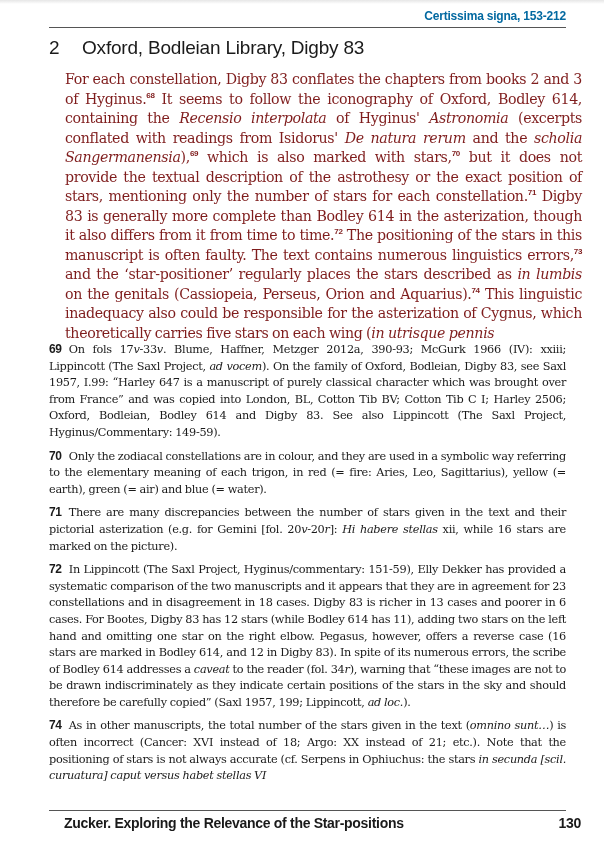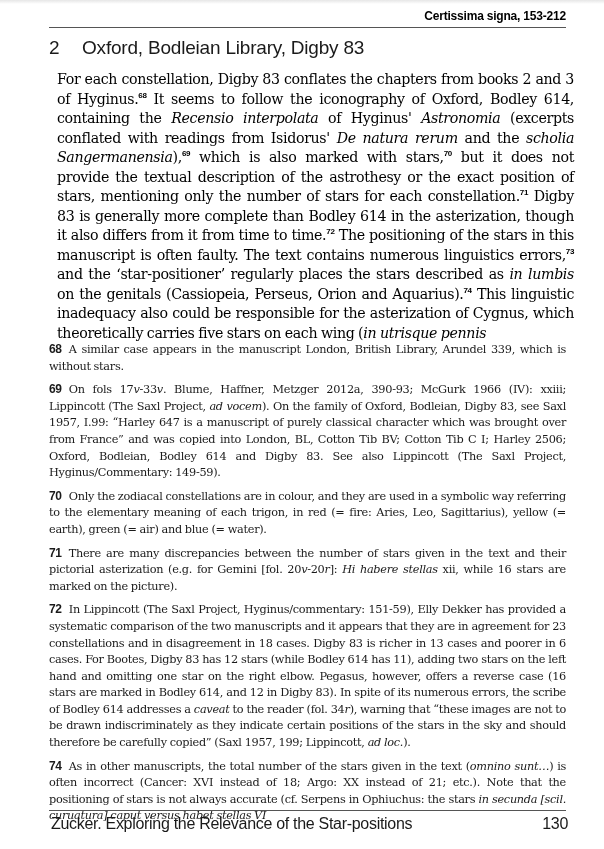--- a/index.html
+++ b/index.html
@@ -1,50 +1,49 @@
 <!DOCTYPE html>
 <html><head>
   <meta charset="utf-8">
   <style>
     html, body { margin: 0; padding: 0; background: #ffffff; }
     body { width: 604px; height: 849px; position: relative; overflow: hidden; color: #1a1a1a; }
     .topshade { position: absolute; left: 0; top: 0; width: 604px; height: 4px; background: linear-gradient(#e6e6e6, #ffffff); }
     .page { position: absolute; left: 49px; top: 0; width: 517px; }
-    .running-head { position: absolute; top: 9px; right: 0; font-family: "Liberation Sans", sans-serif; font-weight: bold; font-size: 12px; letter-spacing: -0.2px; color: #000000; }
+    .running-head { position: absolute; top: 9px; right: 0; font-family: "Liberation Sans", sans-serif; font-weight: bold; font-size: 12px; letter-spacing: -0.2px; color: #0369a1; }
     .rule-top { position: absolute; top: 27px; left: 0; width: 517px; height: 0; border-top: 1.5px solid #555; }
     .section-head { position: absolute; top: 37px; left: 0; font-family: "Liberation Sans", sans-serif; font-size: 19px; color: #1a1a1a; letter-spacing: -0.2px; }
     .section-head .num { display: inline-block; width: 33px; }
-    .main-text { position: absolute; top: 70px; left: 8px; width: 517px; font-family: "DejaVu Serif", serif; font-size: 14.2px; line-height: 19.5px; text-align: justify; letter-spacing: -0.35px; word-spacing: -0.5px; color: #000000; }
+    .main-text { position: absolute; top: 70px; left: 16px; width: 517px; font-family: "DejaVu Serif", serif; font-size: 14.2px; line-height: 19.5px; text-align: justify; letter-spacing: -0.35px; word-spacing: -0.5px; color: #7f1d1d; }
     .main-text i { font-style: italic; }
     sup.fn { font-family: "Liberation Sans", sans-serif; font-weight: bold; font-size: 8px; vertical-align: 6px; line-height: 0; }
     .footnotes { position: absolute; top: 341px; left: 0; width: 517px; font-family: "DejaVu Serif", serif; font-size: 11.3px; line-height: 16.6px; text-align: justify; letter-spacing: -0.3px; word-spacing: -0.3px; color: #1a1a1a; }
     .footnote { margin: 0 0 6px 0; }
     .footnote .fnum { font-family: "Liberation Sans", sans-serif; font-weight: bold; font-size: 12px; margin-right: 7px; }
     .rule-bottom { position: absolute; top: 810px; left: 0; width: 517px; height: 0; border-top: 1.5px solid #555; }
-    .running-foot { position: absolute; top: 815px; left: 2px; width: 517px; font-family: "Liberation Sans", sans-serif; font-weight: normal; font-size: 16px; letter-spacing: -0.3px; color: #1a1a1a; display: flex; justify-content: space-between; }
+    .running-foot { position: absolute; top: 815px; left: 15px; width: 517px; font-family: "Liberation Sans", sans-serif; font-weight: bold; font-size: 14px; letter-spacing: -0.3px; color: #1a1a1a; display: flex; justify-content: space-between; }
   </style>
 </head>
 <body>
 
 <div class="topshade"></div>
 
 <div class="page">
 
   <div class="running-head">Certissima signa, 153-212</div>
   <div class="rule-top"></div>
 
   <div class="section-head">
     <span class="num">2</span><span>Oxford, Bodleian Library, Digby 83</span>
   </div>
 
   <div class="main-text"><span>For each constellation, Digby 83 conflates the chapters from books 2 and 3 of Hyginus.</span><sup class="fn">68</sup><span> It seems to follow the iconography of Oxford, Bodley 614, containing the </span><i>Recensio interpolata</i><span> of Hyginus' </span><i>Astronomia</i><span> (excerpts conflated with readings from Isidorus' </span><i>De natura rerum</i><span> and the </span><i>scholia Sangermanensia</i><span>),</span><sup class="fn">69</sup><span> which is also marked with stars,</span><sup class="fn">70</sup><span> but it does not provide the textual description of the astrothesy or the exact position of stars, mentioning only the number of stars for each constellation.</span><sup class="fn">71</sup><span> Digby 83 is generally more complete than Bodley 614 in the asterization, though it also differs from it from time to time.</span><sup class="fn">72</sup><span> The positioning of the stars in this manuscript is often faulty. The text contains numerous linguistics errors,</span><sup class="fn">73</sup><span> and the ‘star-positioner’ regularly places the stars described as </span><i>in lumbis</i><span> on the genitals (Cassiopeia, Perseus, Orion and Aquarius).</span><sup class="fn">74</sup><span> This linguistic inadequacy also could be responsible for the asterization of Cygnus, which theoretically carries five stars on each wing (</span><i>in utrisque pennis</i></div>
 
   <div class="footnotes">
 
-    <p class="footnote"><span class="fnum">68</span><span>A similar case appears in the manuscript London, British Library, Arundel 339, which is without stars.</span></p>
 
     <p class="footnote"><span class="fnum">69</span><span>On fols 17</span><i>v</i><span>-33</span><i>v</i><span>. Blume, Haffner, Metzger 2012a, 390-93; McGurk 1966 (IV): xxiii; Lippincott (The Saxl Project, </span><i>ad vocem</i><span>). On the family of Oxford, Bodleian, Digby 83, see Saxl 1957, I.99: “Harley 647 is a manuscript of purely classical character which was brought over from France” and was copied into London, BL, Cotton Tib BV; Cotton Tib C I; Harley 2506; Oxford, Bodleian, Bodley 614 and Digby 83. See also Lippincott (The Saxl Project, Hyginus/Commentary: 149-59).</span></p>
 
     <p class="footnote"><span class="fnum">70</span><span>Only the zodiacal constellations are in colour, and they are used in a symbolic way referring to the elementary meaning of each trigon, in red (= fire: Aries, Leo, Sagittarius), yellow (= earth), green (= air) and blue (= water).</span></p>
 
     <p class="footnote"><span class="fnum">71</span><span>There are many discrepancies between the number of stars given in the text and their pictorial asterization (e.g. for Gemini [fol. 20</span><i>v</i><span>-20</span><i>r</i><span>]: </span><i>Hi habere stellas</i><span> xii</span><span>, while 16 stars are marked on the picture).</span></p>
 
     <p class="footnote"><span class="fnum">72</span><span>In Lippincott (The Saxl Project, Hyginus/commentary: 151-59), Elly Dekker has provided a systematic comparison of the two manuscripts and it appears that they are in agreement for 23 constellations and in disagreement in 18 cases. Digby 83 is richer in 13 cases and poorer in 6 cases. For Bootes, Digby 83 has 12 stars (while Bodley 614 has 11), adding two stars on the left hand and omitting one star on the right elbow. Pegasus, however, offers a reverse case (16 stars are marked in Bodley 614, and 12 in Digby 83). In spite of its numerous errors, the scribe of Bodley 614 addresses a </span><i>caveat</i><span> to the reader (fol. 34</span><i>r</i><span>), warning that “these images are not to be drawn indiscriminately as they indicate certain positions of the stars in the sky and should therefore be carefully copied” (Saxl 1957, 199; Lippincott, </span><i>ad loc.</i><span>).</span></p>
 
 

